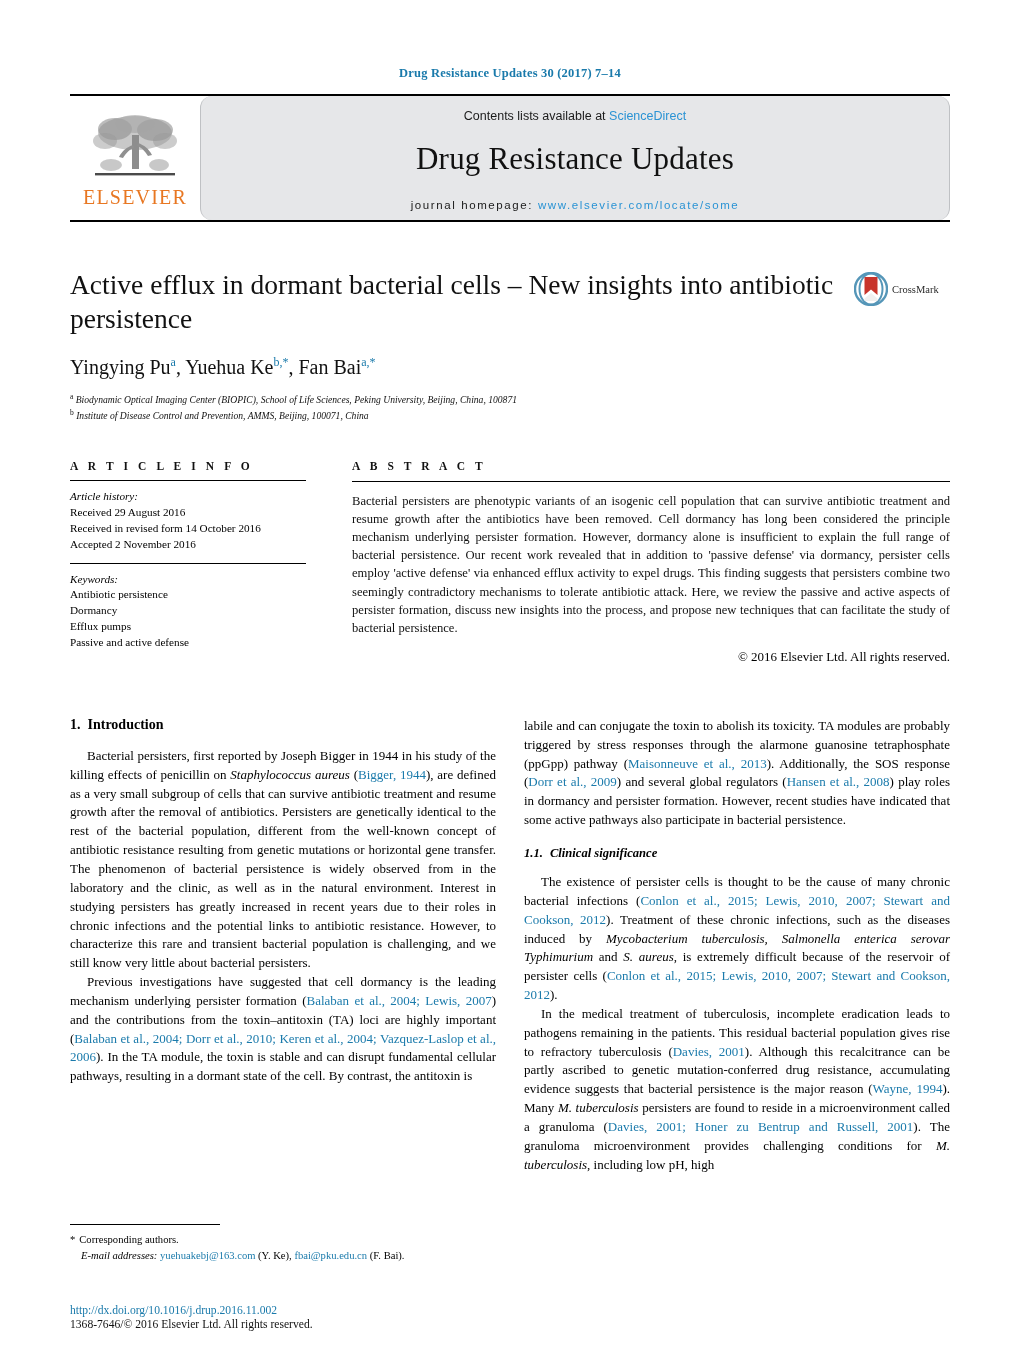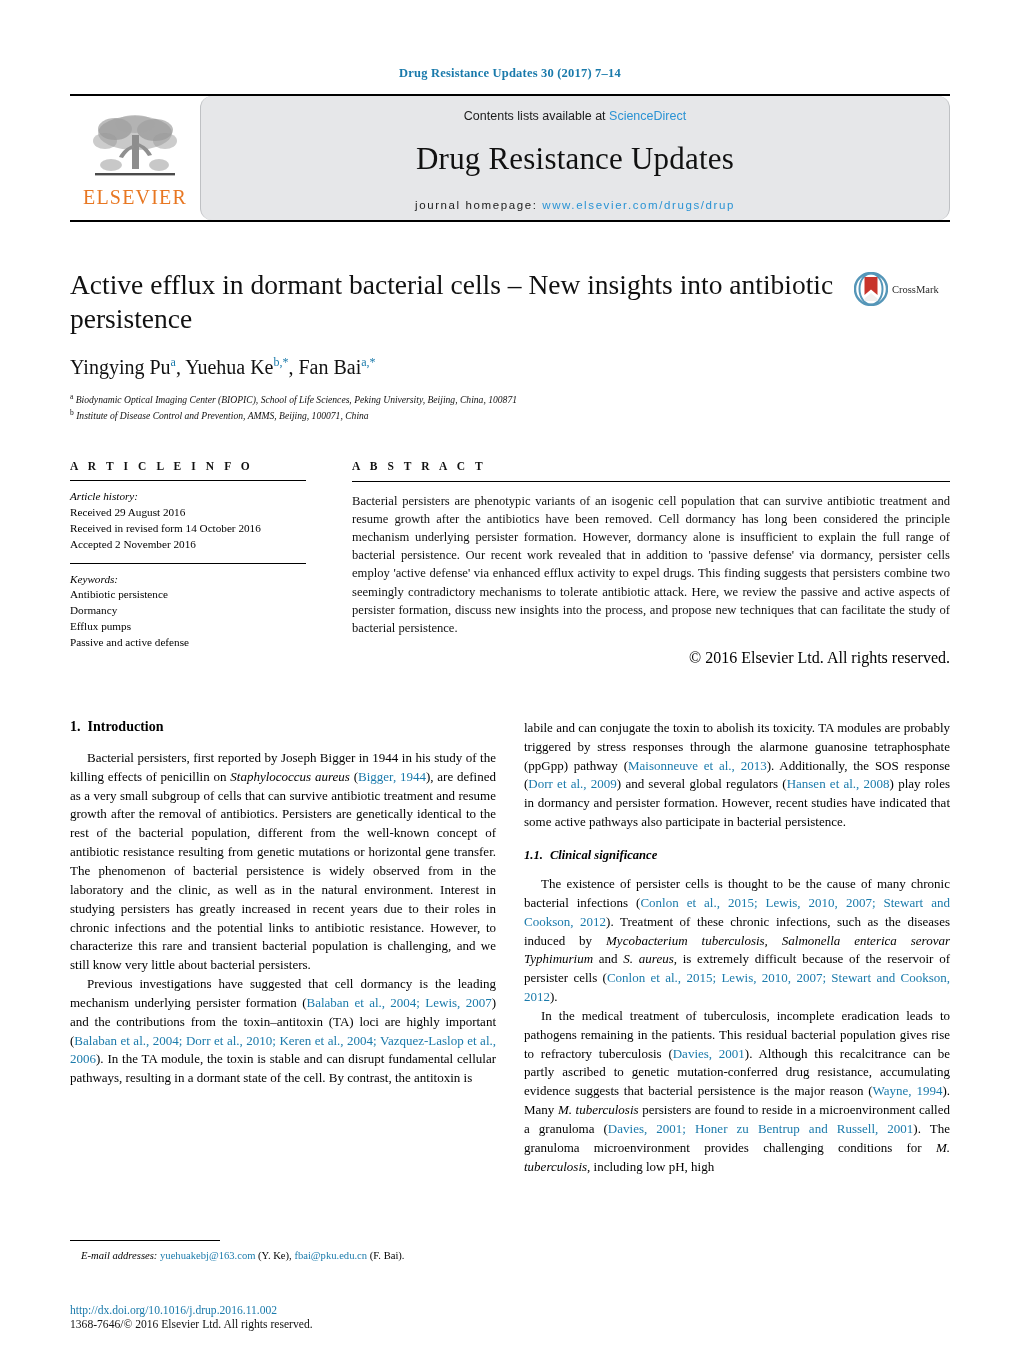--- a/index.html
+++ b/index.html
@@ -221,21 +221,21 @@
   .abstract-body {
     font-family: "Liberation Serif", serif;
     font-size: 12.6px;
     line-height: 1.44;
     text-align: justify;
     margin-top: 10px;
     color: #111;
   }
   .copyline {
     font-family: "Liberation Serif", serif;
-    font-size: 16px;
+    font-size: 13px;
     text-align: right;
     margin-top: 12px;
   }
 
   
   .body-cols {
     margin: 52px 70px 0 70px;
     display: flex;
     column-gap: 28px;
   }
@@ -331,21 +331,21 @@
       </svg>
       <div class="elsevier-word">ELSEVIER</div>
     </div>
 
     <div class="banner-center">
       <div class="contents-line">
         <span>Contents lists available at </span><span class="sd">ScienceDirect</span>
       </div>
       <div class="journal-title">Drug Resistance Updates</div>
       <div class="homepage-line">
-        <span>journal homepage: </span><span class="url">www.elsevier.com/drugs/drup</span>
+        <span>journal homepage: </span><span class="url">www.elsevier.com/locate/some</span>
       </div>
     </div>
 
   </div>
 
   <div class="title-wrap">
     <div class="title-left">
       <h1 class="article-title">Active efflux in dormant bacterial cells – New insights into antibiotic persistence</h1>
       <div class="authors">Yingying Pu<sup>a</sup>, Yuehua Ke<sup>b,*</sup>, Fan Bai<sup>a,*</sup></div>
       <div class="affil">
@@ -413,20 +413,23 @@
       </div>
 
       <p class="para">The existence of persister cells is thought to be the cause of many chronic bacterial infections (<span class="ref">Conlon et al., 2015; Lewis, 2010, 2007; Stewart and Cookson, 2012</span>). Treatment of these chronic infections, such as the diseases induced by <span class="it">Mycobacterium tuberculosis, Salmonella enterica serovar Typhimurium</span> and <span class="it">S. aureus</span>, is extremely difficult because of the reservoir of persister cells (<span class="ref">Conlon et al., 2015; Lewis, 2010, 2007; Stewart and Cookson, 2012</span>).</p>
 
       <p class="para">In the medical treatment of tuberculosis, incomplete eradication leads to pathogens remaining in the patients. This residual bacterial population gives rise to refractory tuberculosis (<span class="ref">Davies, 2001</span>). Although this recalcitrance can be partly ascribed to genetic mutation-conferred drug resistance, accumulating evidence suggests that bacterial persistence is the major reason (<span class="ref">Wayne, 1994</span>). Many <span class="it">M. tuberculosis</span> persisters are found to reside in a microenvironment called a granuloma (<span class="ref">Davies, 2001; Honer zu Bentrup and Russell, 2001</span>). The granuloma microenvironment provides challenging conditions for <span class="it">M. tuberculosis</span>, including low pH, high</p>
     </div>
   </div>
 
   <div class="footnote">
     <div class="fn-rule"></div>
+    <div class="fn-line">
+      <span class="star">*</span><span>Corresponding authors.</span>
+    </div>
     <div class="fn-line fn-ind">
       <span class="lbl">E-mail addresses:</span>
       <span class="fn-mail">yuehuakebj@163.com</span>
       <span>(Y. Ke),</span>
       <span class="fn-mail">fbai@pku.edu.cn</span>
       <span>(F. Bai).</span>
     </div>
   </div>
 
   <div class="bottom-block">

